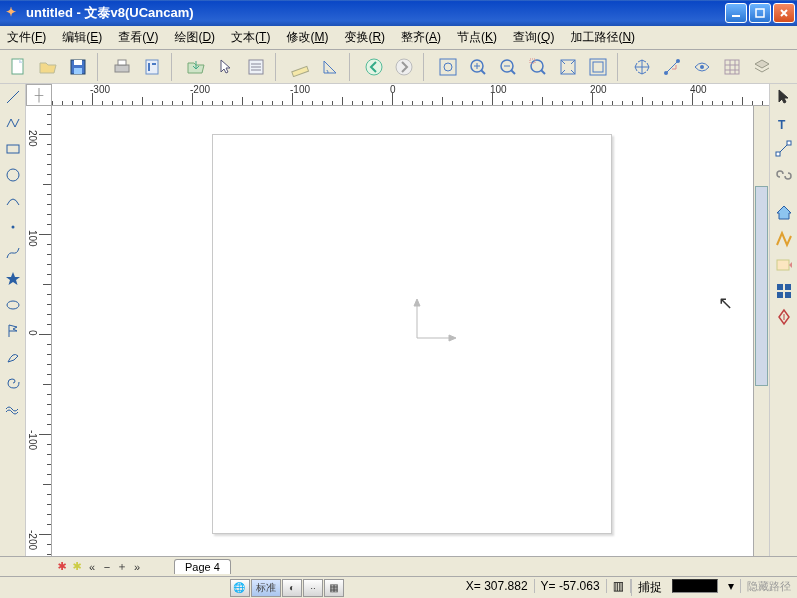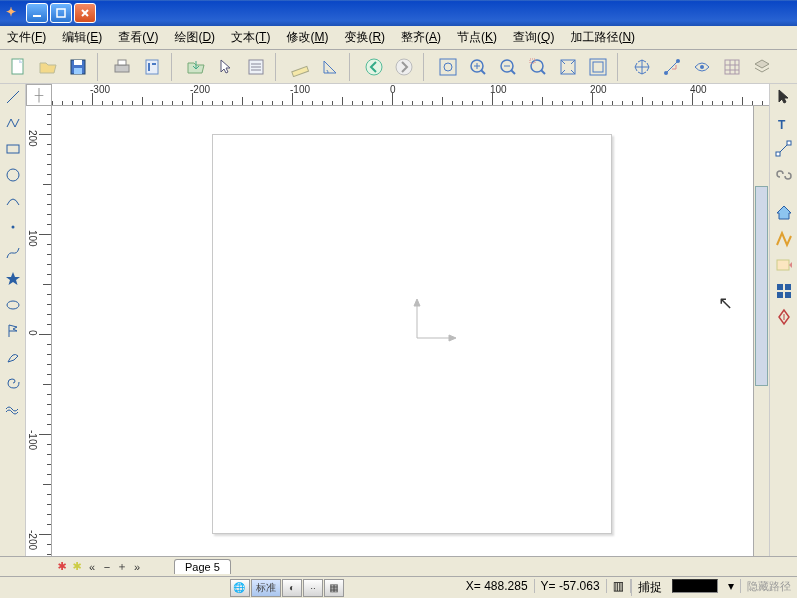--- a/index.html
+++ b/index.html
@@ -76,20 +76,21 @@
 .sb-color { width: 46px; height: 14px; background: #000; border: 1px inset #888; margin: 0 4px; }
 .sb-hide { padding: 0 6px; color: #999; font-size: 11px; }
 
 svg { display: block; }
 </style>
 </head>
 <body>
 
 <div class="titlebar">
   <span class="app-icon">✦</span>
+  <span class="title">untitled - 文泰v8(UCancam)</span>
   <div class="win-btns">
     <div class="win-btn win-min">
         <svg width="10" height="10">
           <rect x="1" y="7" width="8" height="2" fill="#fff"></rect>
         </svg>
       </div>
     <div class="win-btn win-max">
         <svg width="10" height="10">
           <rect x="1" y="1" width="8" height="8" fill="none" stroke="#fff" stroke-width="1.5"></rect>
         </svg>
@@ -549,33 +550,33 @@
 
 <div class="tab-strip" style="position:relative;">
   <div class="layer-icons">
     <span class="layer-ic" style="color:#d44">✱</span>
     <span class="layer-ic" style="color:#cc4">✱</span>
     <span class="layer-ic">«</span>
     <span class="layer-ic">−</span>
     <span class="layer-ic">＋</span>
     <span class="layer-ic">»</span>
   </div>
-  <div class="tab">Page 5</div>
+  <div class="tab">Page 4</div>
 </div>
 
 <div class="statusbar">
   <div class="sb-buttons">
     <div class="sb-btn">🌐</div>
     <div class="sb-btn active" style="width:auto;padding:0 4px">标准</div>
     <div class="sb-btn">◐</div>
     <div class="sb-btn">∙∙</div>
     <div class="sb-btn">▦</div>
   </div>
   <div class="sb-coord">
-    <div class="sb-cell"><span>X=</span>&nbsp;<span>488.285</span></div>
+    <div class="sb-cell"><span>X=</span>&nbsp;<span>307.882</span></div>
     <div class="sb-cell"><span>Y=</span>&nbsp;<span>-57.063</span></div>
     <div class="sb-cell">▥</div>
     <div class="sb-snap">捕捉</div>
     <div class="sb-color"></div>
     <div class="sb-cell">▾</div>
     <div class="sb-hide">隐藏路径</div>
   </div>
 </div>
 
 </body></html>

